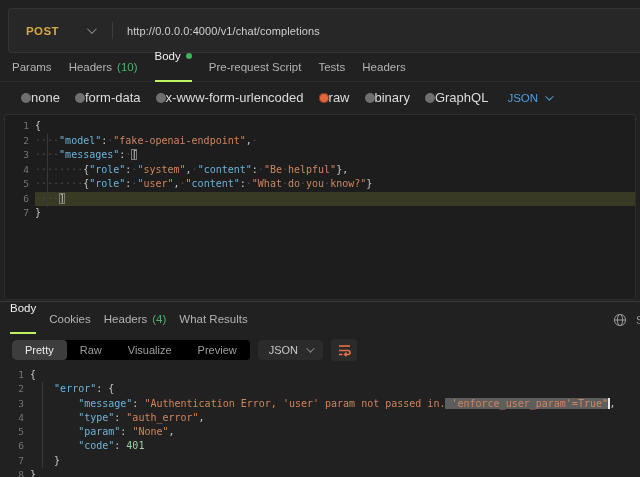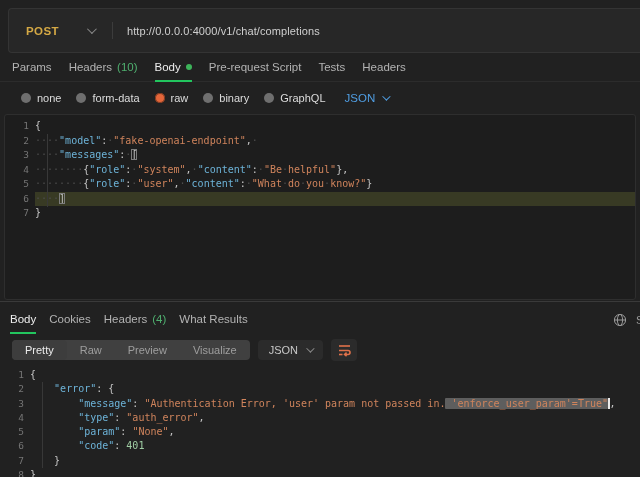--- a/index.html
+++ b/index.html
@@ -35,26 +35,26 @@
 
   
   .tabs-row {
     display:flex; align-items:flex-end; gap:17px;
     padding:9px 12px 0 12px;
     border-bottom:1px solid #2c2c2c;
     height:29px;
   }
   .tab { color:#b3b3b3; font-size:11.5px; padding-bottom:8px; cursor:default; display:flex; align-items:center; gap:5px; white-space:nowrap; }
   .tab .count { color:#4faf6f; }
-  .tab.active { color:#ededed; border-bottom:2px solid #22c55e; margin-bottom:-1px; padding-bottom:7px; }
+  .tab.active { color:#ededed; border-bottom:2px solid #bef264; margin-bottom:-1px; padding-bottom:18px; }
   .tab .dot { width:6px; height:6px; border-radius:50%; background:#3db45a; display:inline-block; }
 
   
   .radio-row { display:flex; align-items:center; gap:15px; height:31px; padding-left:21px; }
-  .radio { display:flex; align-items:center; gap:6px; color:#dcdcdc; font-size:11px; white-space:nowrap; }
+  .radio { display:flex; align-items:center; gap:0; color:#dcdcdc; font-size:13px; white-space:nowrap; }
   .radio .circle { width:10px; height:10px; border-radius:50%; background:#6f6f6f; display:inline-block; }
   .radio.selected .circle { background:#e4663a; box-shadow:0 0 0 1px #7a3a22 inset; }
   .lang-select { display:flex; align-items:center; gap:7px; color:#509ee3; font-size:11.5px; margin-left:4px; }
 
   
   .editor-panel {
     margin:1px 4px 0 4px;
     height:186px;
     background:#1d1d1d;
     border:1px solid #2e2e2e;
@@ -80,21 +80,21 @@
   
   .h-div { height:1px; background:#3a3a3a; margin-top:1px; }
 
   
   .resp-tabs-row { display:flex; align-items:flex-end; gap:13px; padding:10px 10px 0 10px; height:31px; position:relative; }
   .resp-right { position:absolute; right:0; top:11px; display:flex; align-items:center; gap:9px; }
   .clipped-frag { color:#9a9a9a; font-size:11px; width:4px; overflow:hidden; display:inline-block; }
 
   
   .resp-toolbar { display:flex; align-items:center; gap:8px; margin:5px 0 0 12px; height:23px; }
-  .seg-group { display:flex; background:#404040; border-radius:4px; overflow:hidden; }
+  .seg-group { display:flex; background:#000000; border-radius:4px; overflow:hidden; }
   .seg { padding:4px 13px; color:#9e9e9e; font-size:11px; }
   .seg.active { background:#3d3d3d; color:#ececec; border-radius:4px; }
   .json-btn { display:flex; align-items:center; gap:8px; background:#2b2b2b; border-radius:4px; padding:4px 11px; color:#c9c9c9; font-size:11px; }
   .wrap-btn { background:#2b2b2b; border-radius:4px; width:26px; height:22px; display:flex; align-items:center; justify-content:center; }
 
   .resp-editor { padding-top:7px; position:relative; height:119px; }
   .resp-editor .crow { line-height:14.3px; height:14.3px; }
 </style>
 </head>
 <body>
@@ -130,20 +130,24 @@
   </div>
 
 <div class="radio-row" id="radio-row">
     <div class="radio">
       <span class="circle"></span>
       <span>none</span>
     </div>
     <div class="radio">
       <span class="circle"></span>
       <span>form-data</span>
+    </div>
+    <div class="radio">
+      <span class="circle"></span>
+      <span>x-www-form-urlencoded</span>
     </div>
     <div class="radio selected">
       <span class="circle"></span>
       <span>raw</span>
     </div>
     <div class="radio">
       <span class="circle"></span>
       <span>binary</span>
     </div>
     <div class="radio">
@@ -213,22 +217,22 @@
       </svg>
     </span>
     <span class="clipped-frag">S</span>
   </div>
 </div>
 
 <div class="resp-toolbar">
   <div class="seg-group" id="view-group">
       <div class="seg active">Pretty</div>
       <div class="seg">Raw</div>
+      <div class="seg">Visualize</div>
       <div class="seg">Preview</div>
-      <div class="seg">Visualize</div>
     </div>
   <div class="json-btn">
     <span>JSON</span>
     <span class="chev sm"></span>
   </div>
   <div class="wrap-btn">
     <span style="display:inline-flex;">
       <svg width="15" height="14" viewBox="0 0 15 14" fill="none" stroke="#e0714a" stroke-width="1.6">
         <line x1="2" y1="3" x2="13" y2="3"></line>
         <path d="M2 7.5 H11 Q13 7.5 13 9.5 Q13 11.5 11 11.5 H8"></path>

